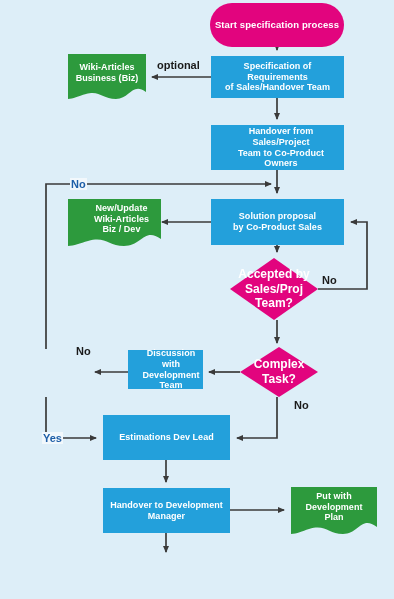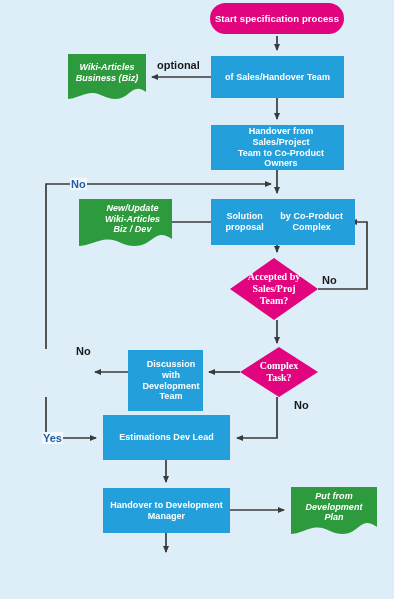--- a/index.html
+++ b/index.html
@@ -58,26 +58,24 @@
     width: 100%;
     height: 100%;
     z-index: 0;
   }
   .doc-label {
     position: relative;
     z-index: 1;
     padding: 0 4px;
     padding-bottom: 9px;
     width: 100%;
-    font-style: italic;
   }
   .node-decision {
     background: transparent;
-    font-size: 10px;
-    font-family: Liberation Serif, serif;
+    font-size: 12px;
   }
   .dec-shape {
     position: absolute;
     left: 0; top: 0;
     width: 100%;
     height: 100%;
     z-index: 0;
   }
   .dec-label {
     position: relative;
@@ -140,57 +138,58 @@
       <path d="M46,397 L46,438 L96,438"></path>
 
       <path d="M166,460 L166,482"></path>
 
       <path d="M230,510 L284,510"></path>
 
       <path d="M166,533 L166,552"></path>
     </g>
   </svg>
 
-  <div class="node node-terminator" style="left:210px; top:3px; width:134px; height:31px;">
+  <div class="node node-terminator" style="left:210px; top:3px; width:134px; height:44px;">
     <span>Start specification process</span>
   </div>
 
   <div class="node node-process" style="left:211px; top:56px; width:133px; height:42px; flex-direction:column;">
+    <span>Specification of Requirements</span>
     <span>of Sales/Handover Team</span>
   </div>
 
   <div class="node node-doc" style="left:68px; top:54px; width:78px; height:47px; flex-direction:column;">
     <svg class="doc-shape" viewBox="0 0 78 47" preserveAspectRatio="none">
       <path d="M0,0 L78,0 L78,38 C64,28 62,45 48,45 C34,45 32,36 18,40 C10,42 5,45 0,45 Z" fill="#2d9a3d"></path>
     </svg>
     <div class="doc-label">
       <div>Wiki-Articles</div>
       <div>Business (Biz)</div>
     </div>
   </div>
 
   <div class="node node-process" style="left:211px; top:125px; width:133px; height:45px; flex-direction:column;padding-left:12px;">
     <span>Handover from Sales/Project</span>
     <span>Team to Co-Product Owners</span>
   </div>
 
-  <div class="node node-doc" style="left:79px; top:199px; width:93px; height:49px; flex-direction:column;padding-left:14px;">
+  <div class="node node-doc" style="left:68px; top:199px; width:93px; height:49px; flex-direction:column;padding-left:14px;">
     <svg class="doc-shape" viewBox="0 0 93 49" preserveAspectRatio="none">
       <path d="M0,0 L93,0 L93,40 C76,28 74,47 56,47 C40,47 38,37 20,42 C12,44 6,47 0,47 Z" fill="#2d9a3d"></path>
     </svg>
     <div class="doc-label">
       <div>New/Update</div>
       <div>Wiki-Articles</div>
       <div>Biz / Dev</div>
     </div>
   </div>
 
-  <div class="node node-process" style="left:211px; top:199px; width:144px; height:46px; ">
+  <div class="node node-process" style="left:211px; top:199px; width:133px; height:46px; flex-direction:column;">
     <span>Solution proposal</span>
-    <span>by Co-Product Complex</span>
+    <span>by Co-Product Sales</span>
   </div>
 
   <div class="node node-decision" style="left:230px; top:258px; width:88px; height:62px; flex-direction:column;">
     <svg class="dec-shape" viewBox="0 0 88 62" preserveAspectRatio="none">
       <path d="M44,0 L88,31 L44,62 L0,31 Z" fill="#e2047e"></path>
     </svg>
     <div class="dec-label">
       <div>Accepted by</div>
       <div>Sales/Proj</div>
       <div>Team?</div>
@@ -200,42 +199,42 @@
   <div class="node node-decision" style="left:240px; top:347px; width:78px; height:50px; flex-direction:column;">
     <svg class="dec-shape" viewBox="0 0 78 50" preserveAspectRatio="none">
       <path d="M39,0 L78,25 L39,50 L0,25 Z" fill="#e2047e"></path>
     </svg>
     <div class="dec-label">
       <div>Complex</div>
       <div>Task?</div>
     </div>
   </div>
 
-  <div class="node node-process" style="left:128px; top:350px; width:75px; height:61px; flex-direction:column;padding-left:16px;">
+  <div class="node node-process" style="left:128px; top:350px; width:75px; height:39px; flex-direction:column;padding-left:16px;">
     <span>Discussion with</span>
     <span>Development</span>
     <span>Team</span>
   </div>
 
 
   <div class="node node-process" style="left:103px; top:488px; width:127px; height:45px; flex-direction:column;">
     <span>Handover to Development</span>
     <span>Manager</span>
   </div>
 
   <div class="node node-process" style="left:103px; top:415px; width:127px; height:45px;">
     <span>Estimations Dev Lead</span>
   </div>
 
   <div class="node node-doc" style="left:291px; top:487px; width:86px; height:49px; flex-direction:column;">
     <svg class="doc-shape" viewBox="0 0 86 49" preserveAspectRatio="none">
       <path d="M0,0 L86,0 L86,40 C70,28 68,47 52,47 C37,47 35,37 18,42 C11,44 6,47 0,47 Z" fill="#2d9a3d"></path>
     </svg>
     <div class="doc-label">
-      <div>Put from</div>
+      <div>Put with</div>
       <div>Development</div>
       <div>Plan</div>
     </div>
   </div>
 
 
   <div class="edge-label" style="left:157px; top:59px;">optional</div>
   <div class="edge-label linked" style="left:70px; top:178px;">No</div>
   <div class="edge-label" style="left:322px; top:274px;">No</div>
   <div class="edge-label" style="left:76px; top:345px;">No</div>

